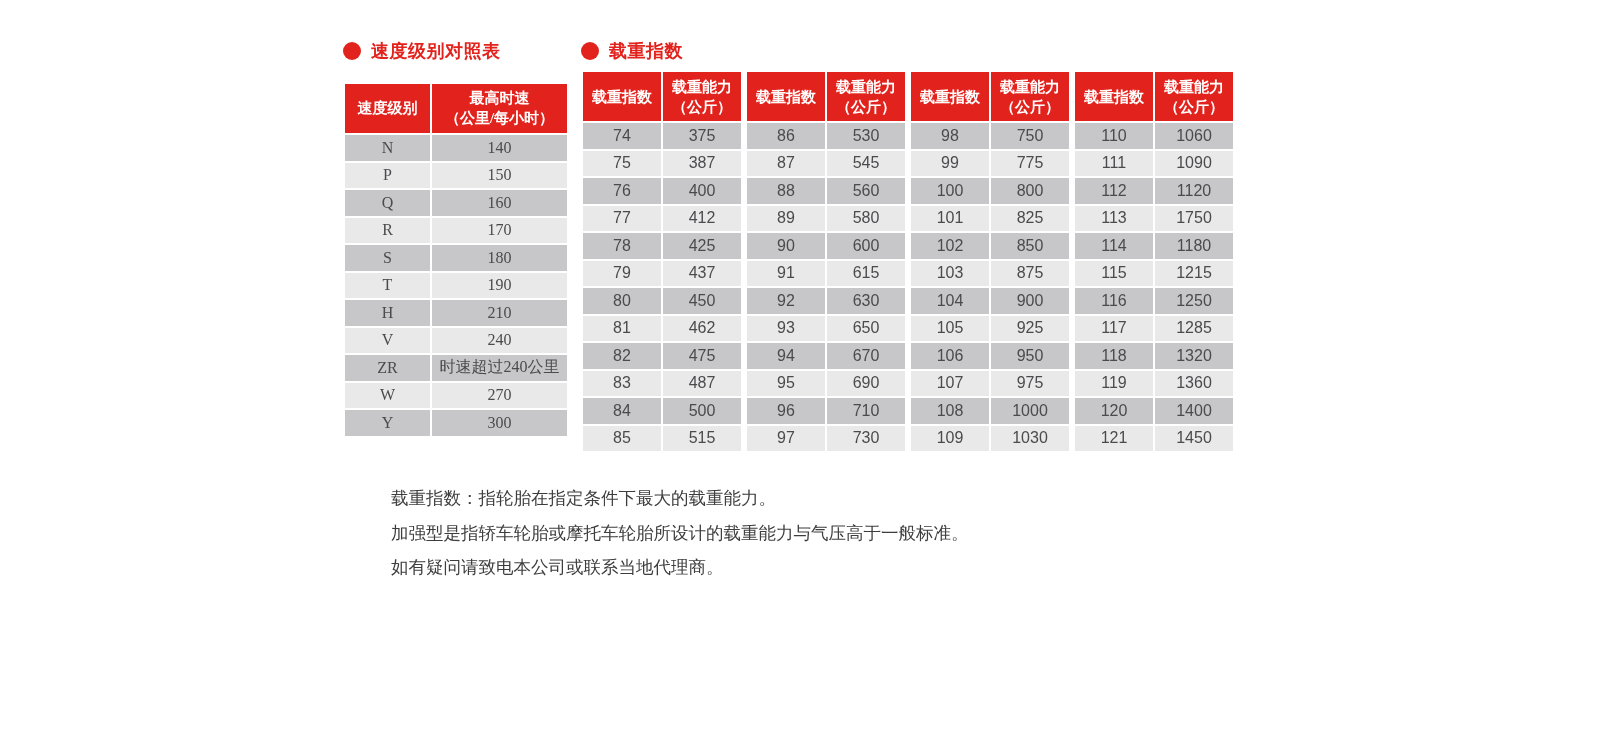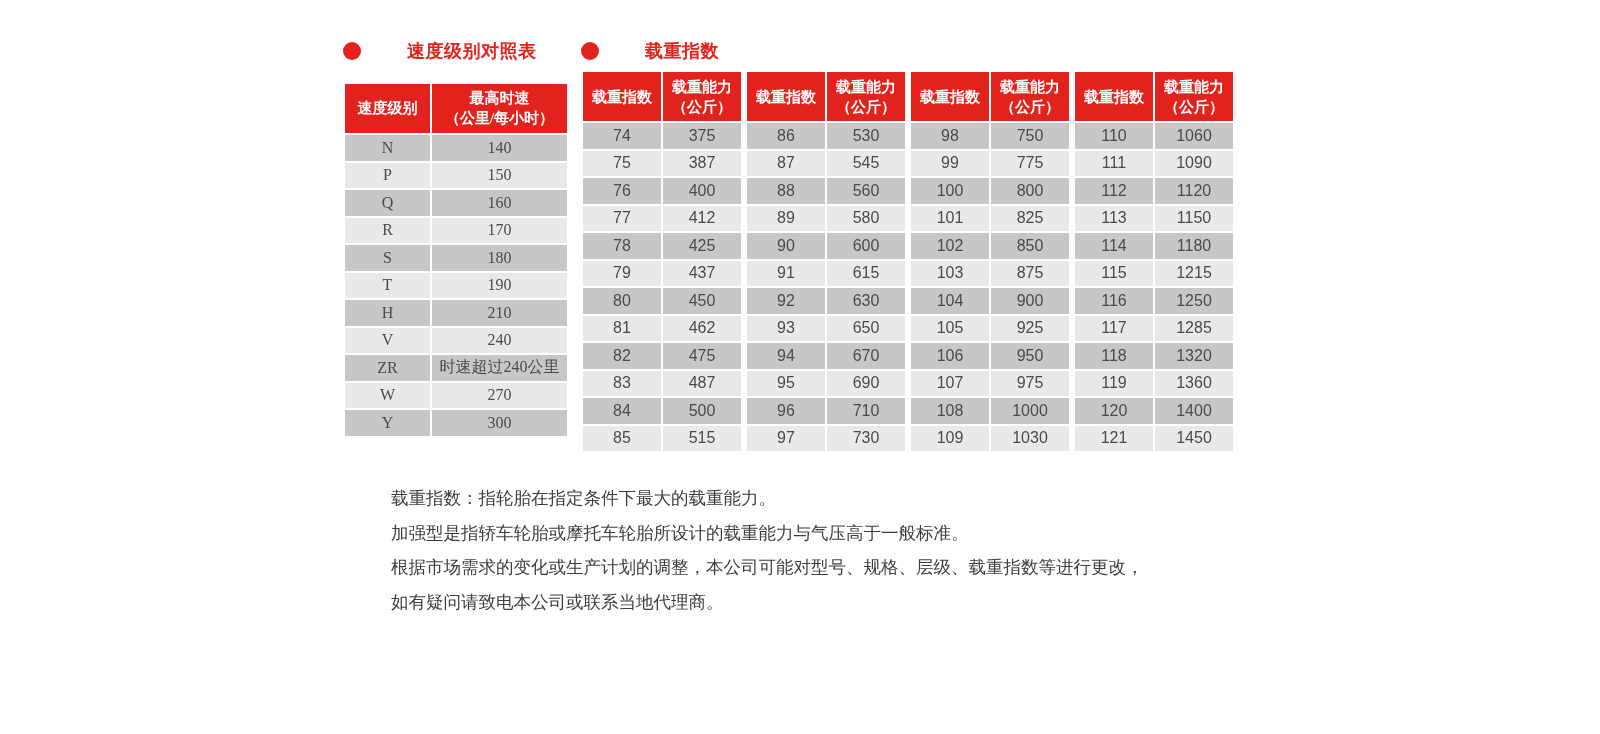--- a/index.html
+++ b/index.html
@@ -28,21 +28,20 @@
     border-radius: 50%;
     background: var(--red, #e2231d);
     flex: 0 0 auto;
   }
   .section-title .title-text {
     color: var(--red, #e2231d);
     font-size: 18px;
     font-weight: bold;
     letter-spacing: 0.5px;
     white-space: nowrap;
-    margin-left: 36px;
   }
   #speed-title { left: 343px; top: 40px; }
   #load-title  { left: 581px; top: 40px; }
 
   table.data-table {
     border-collapse: separate;
     border-spacing: 2px;
     table-layout: fixed;
   }
   table.data-table th {
@@ -384,21 +383,21 @@
           <tr>
             <td class="light">111</td>
             <td class="light">1090</td>
           </tr>
           <tr>
             <td class="dark">112</td>
             <td class="dark">1120</td>
           </tr>
           <tr>
             <td class="light">113</td>
-            <td class="light">1150</td>
+            <td class="light">1750</td>
           </tr>
           <tr>
             <td class="dark">114</td>
             <td class="dark">1180</td>
           </tr>
           <tr>
             <td class="light">115</td>
             <td class="light">1215</td>
           </tr>
           <tr>
@@ -425,17 +424,16 @@
             <td class="light">121</td>
             <td class="light">1450</td>
           </tr>
         </tbody>
       </table>
     </div>
 
   <div id="notes">
     <div class="note-line">载重指数：指轮胎在指定条件下最大的载重能力。</div>
     <div class="note-line">加强型是指轿车轮胎或摩托车轮胎所设计的载重能力与气压高于一般标准。</div>
-    <div class="note-line">根据市场需求的变化或生产计划的调整，本公司可能对型号、规格、层级、载重指数等进行更改，</div>
     <div class="note-line">如有疑问请致电本公司或联系当地代理商。</div>
   </div>
 
 </div>
 
 </body></html>

